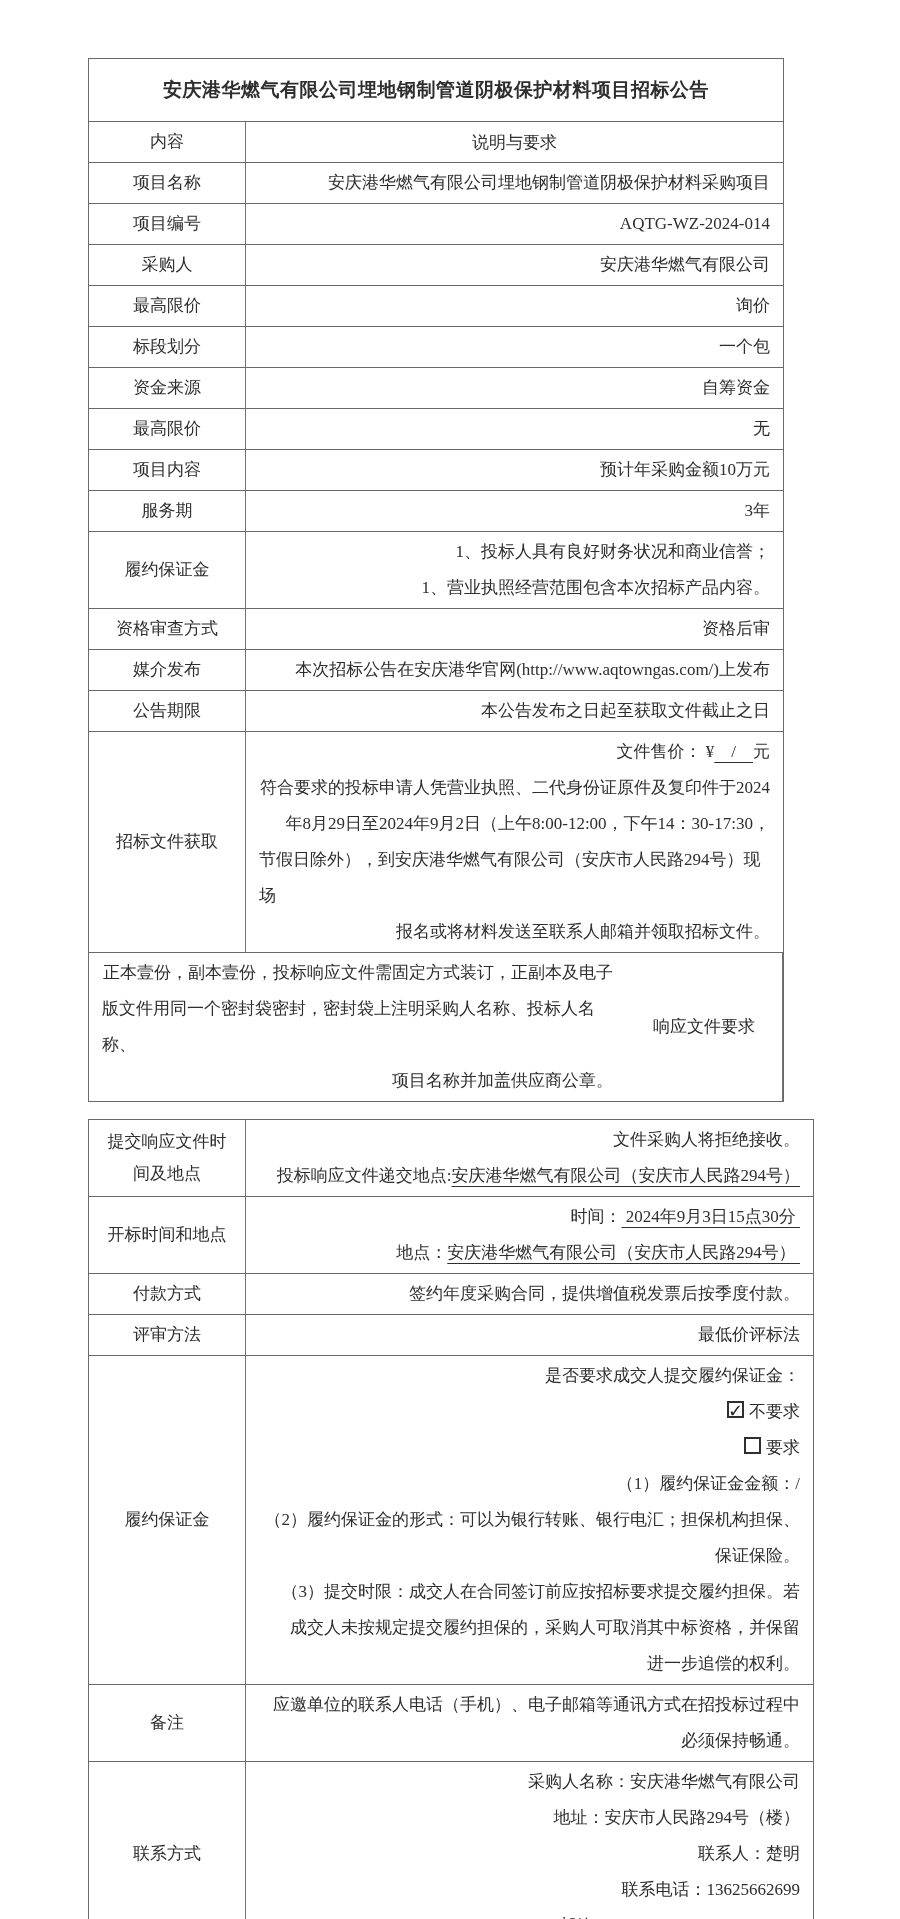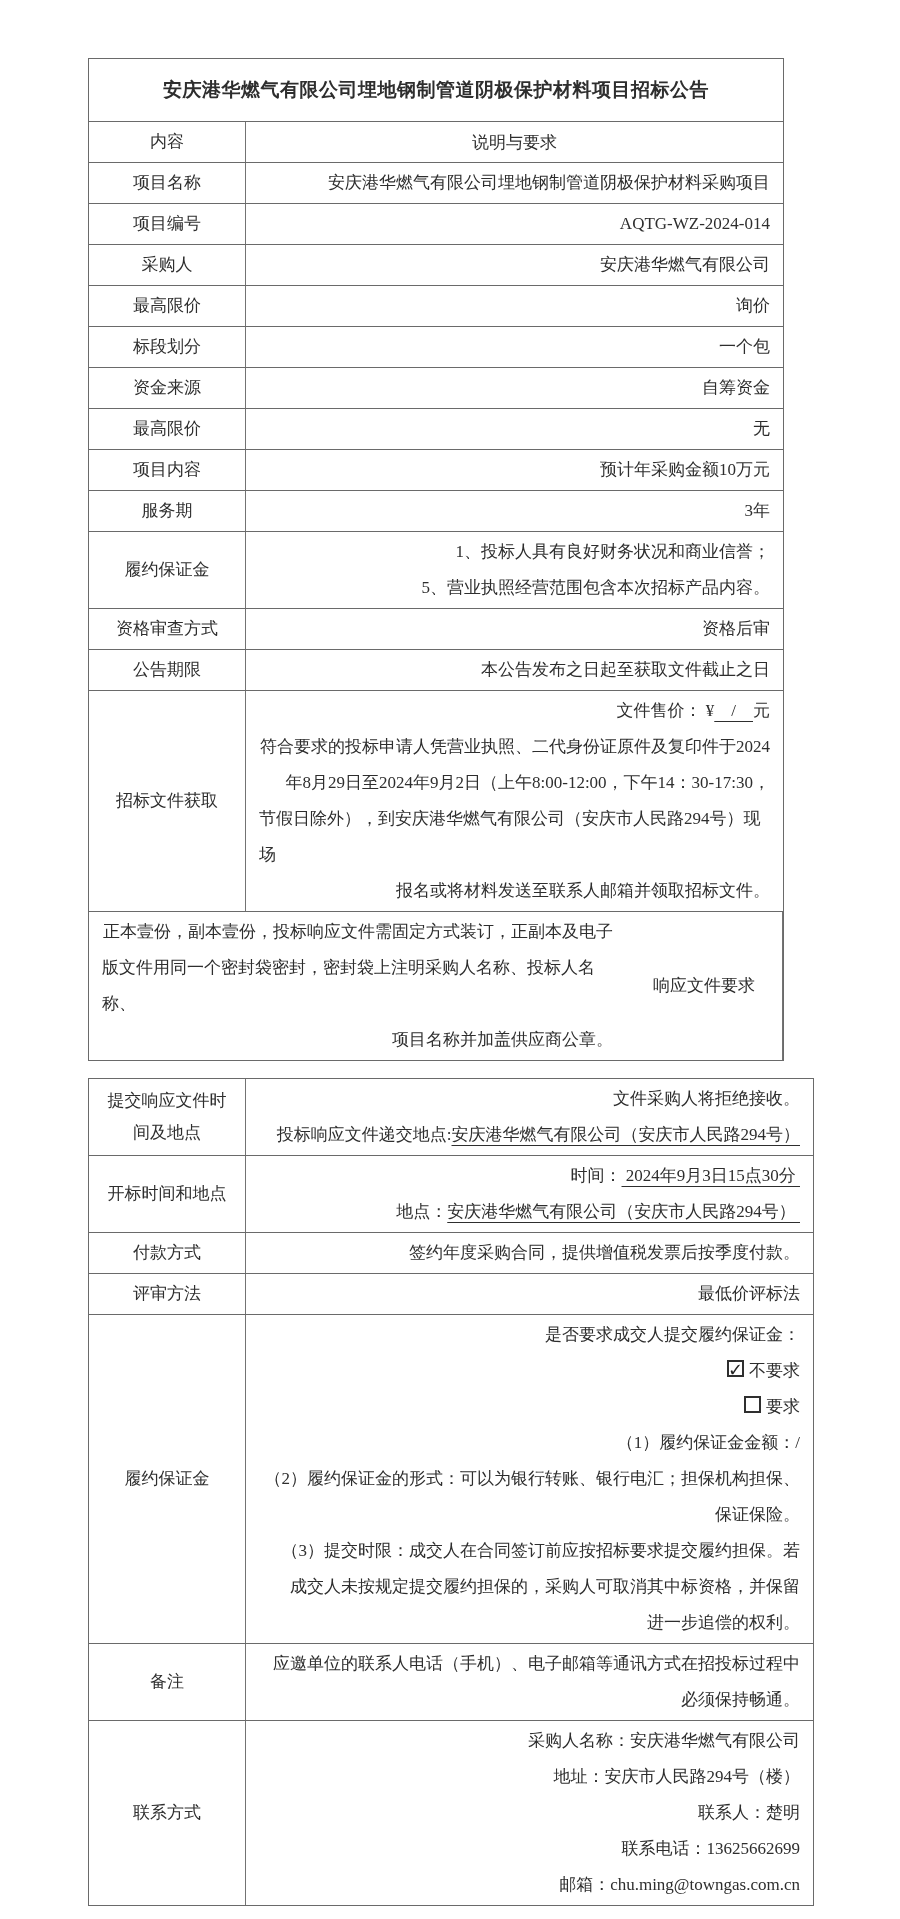--- a/index.html
+++ b/index.html
@@ -116,27 +116,33 @@
       <div class="trow">
         <div class="cell label-cell">服务期</div>
         <div class="cell value-cell">
           <div class="line"><span>3年</span></div>
         </div>
       </div>
       <div class="trow">
         <div class="cell label-cell">履约保证金</div>
         <div class="cell value-cell">
           <div class="line"><span>1、投标人具有良好财务状况和商业信誉；</span></div>
-          <div class="line"><span>5、营业执照经营范围包含本次招标产品内容。</span></div>
+          <div class="line"><span>1、营业执照经营范围包含本次招标产品内容。</span></div>
         </div>
       </div>
       <div class="trow">
         <div class="cell label-cell">资格审查方式</div>
         <div class="cell value-cell">
           <div class="line"><span>资格后审</span></div>
+        </div>
+      </div>
+      <div class="trow">
+        <div class="cell label-cell">媒介发布</div>
+        <div class="cell value-cell">
+          <div class="line"><span>本次招标公告在安庆港华官网(http://www.aqtowngas.com/)上发布</span></div>
         </div>
       </div>
       <div class="trow">
         <div class="cell label-cell">公告期限</div>
         <div class="cell value-cell">
           <div class="line"><span>本公告发布之日起至获取文件截止之日</span></div>
         </div>
       </div>
       <div class="trow">
         <div class="cell label-cell">招标文件获取</div>

